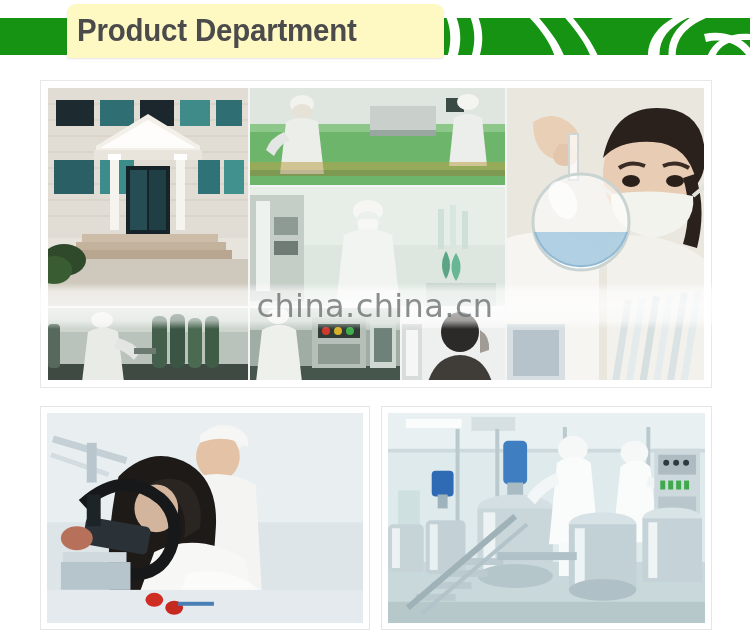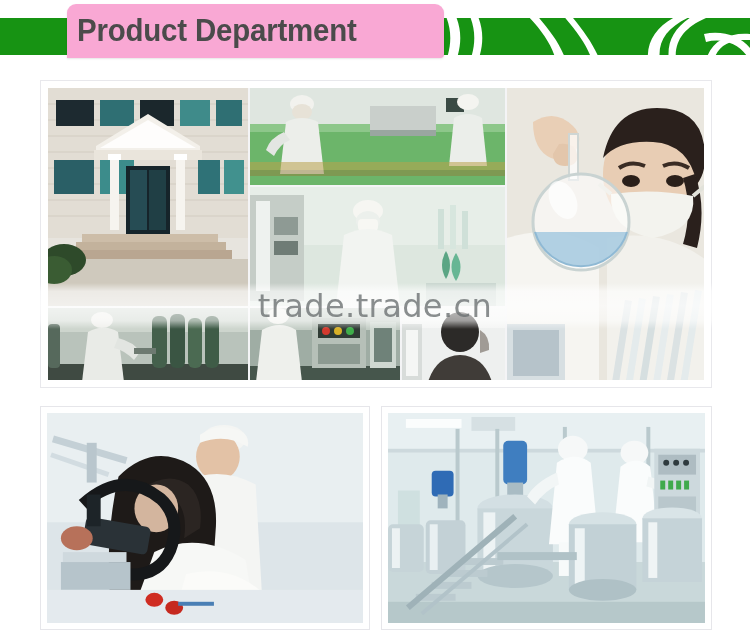--- a/index.html
+++ b/index.html
@@ -36,21 +36,21 @@
     height: 37px;
     overflow: hidden;
   }
   .swoosh-layer svg { display: block; }
 
   .title-plate {
     position: absolute;
     left: 67px; top: 4px;
     width: 377px;
     height: 54px;
-    background: #f9a8d4;
+    background: #fef9c3;
     border-top-left-radius: 9px;
     border-top-right-radius: 9px;
     border-bottom-right-radius: 4px;
     box-shadow: 0 1px 2px rgba(0,0,0,0.10);
   }
   .title-plate-text {
     position: absolute;
     left: 10px;
     top: 3px;
     width: 360px;
@@ -358,21 +358,21 @@
         </g>
         <rect x="0" y="236" width="58" height="58" fill="#cfd9de" opacity="0.8"></rect>
         <rect x="6" y="242" width="46" height="46" fill="#aebcc4" opacity="0.8"></rect>
       </svg>
     </div>
 
   </div>
 </div>
 
 <div id="watermark-band"></div>
-<div id="watermark-text">trade.trade.cn</div>
+<div id="watermark-text">china.china.cn</div>
 
 <div class="photo-frame" id="photo-bottom-left">
   <div class="inner">
     <svg viewBox="0 0 318 212" preserveAspectRatio="none" xmlns="http://www.w3.org/2000/svg">
       <rect width="318" height="212" fill="#e6ecef"></rect>
       <rect x="0" y="0" width="318" height="120" fill="#e9eff1"></rect>
       <rect x="0" y="110" width="318" height="102" fill="#dde5e9"></rect>
 
       <path d="M6 26 l74 22" stroke="#c4d0d6" stroke-width="7" fill="none"></path>
       <path d="M4 42 l58 20" stroke="#d2dce1" stroke-width="5" fill="none"></path>

